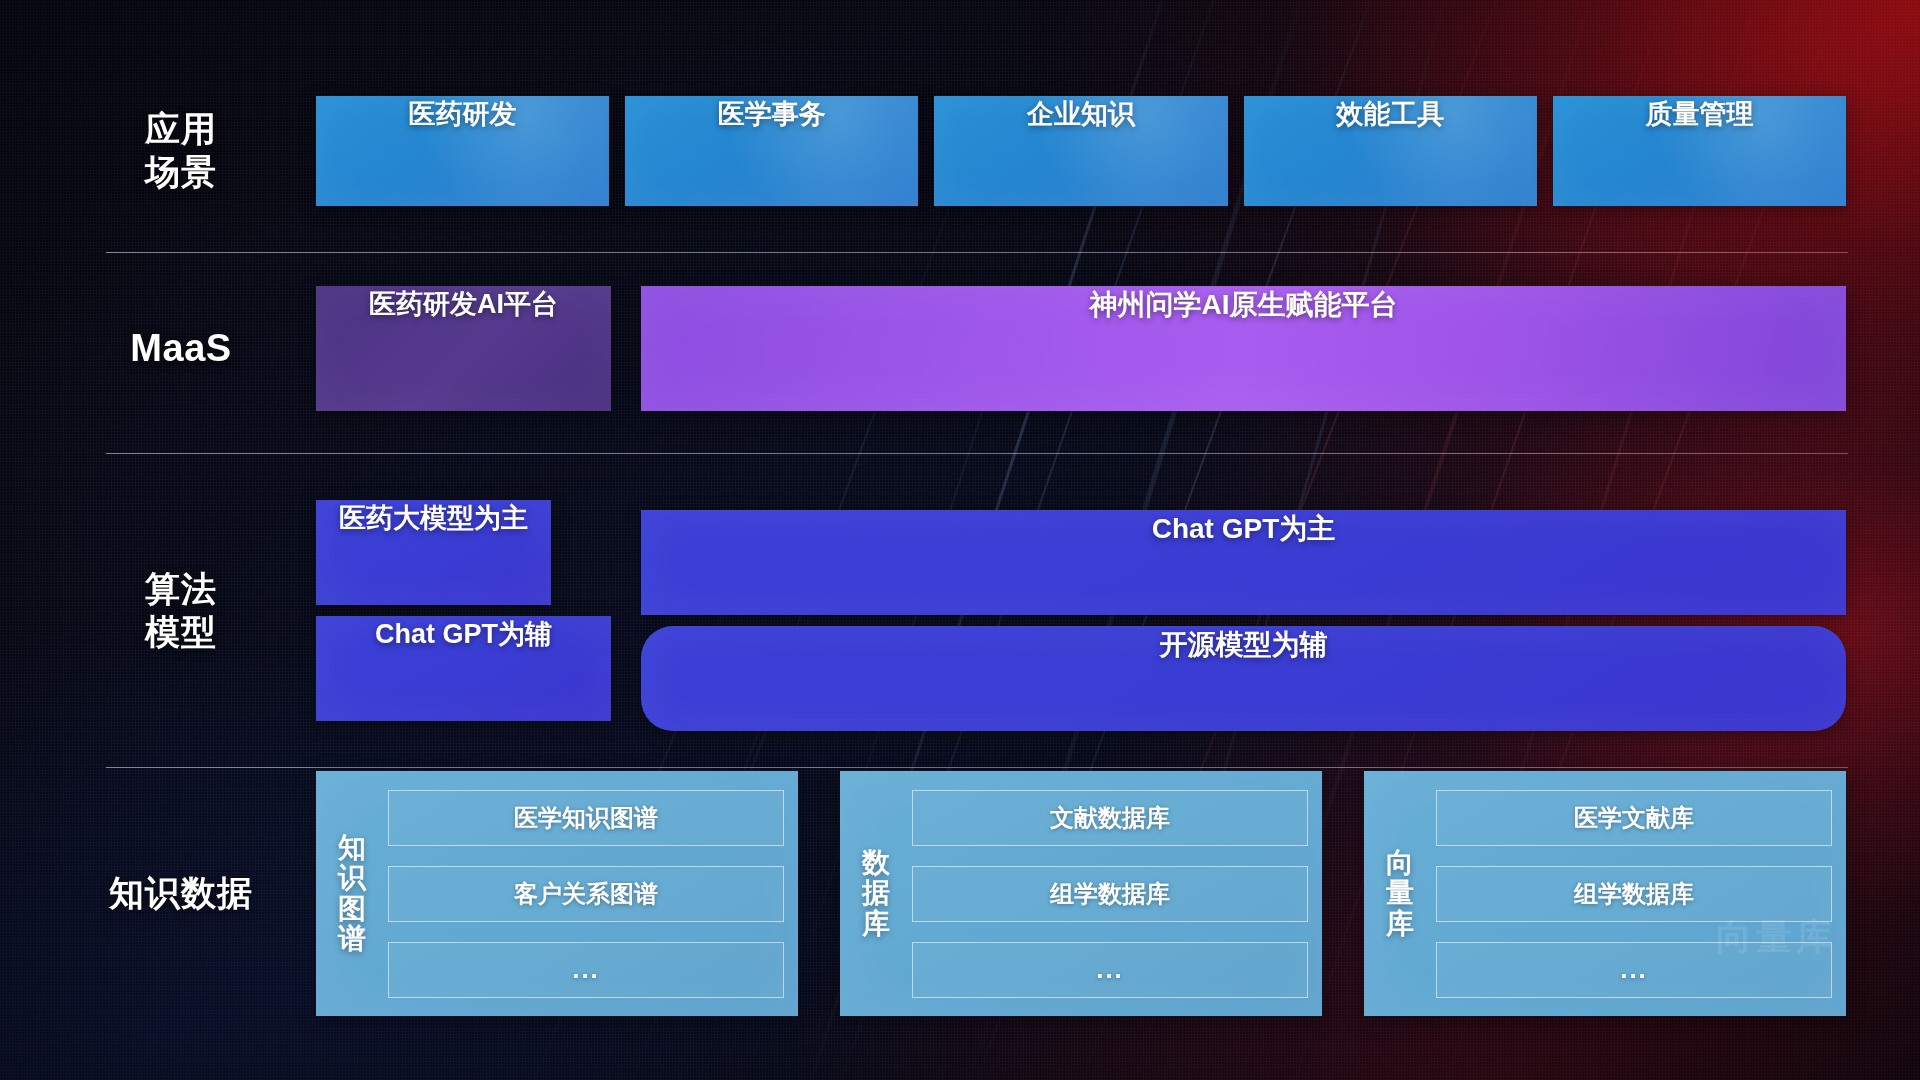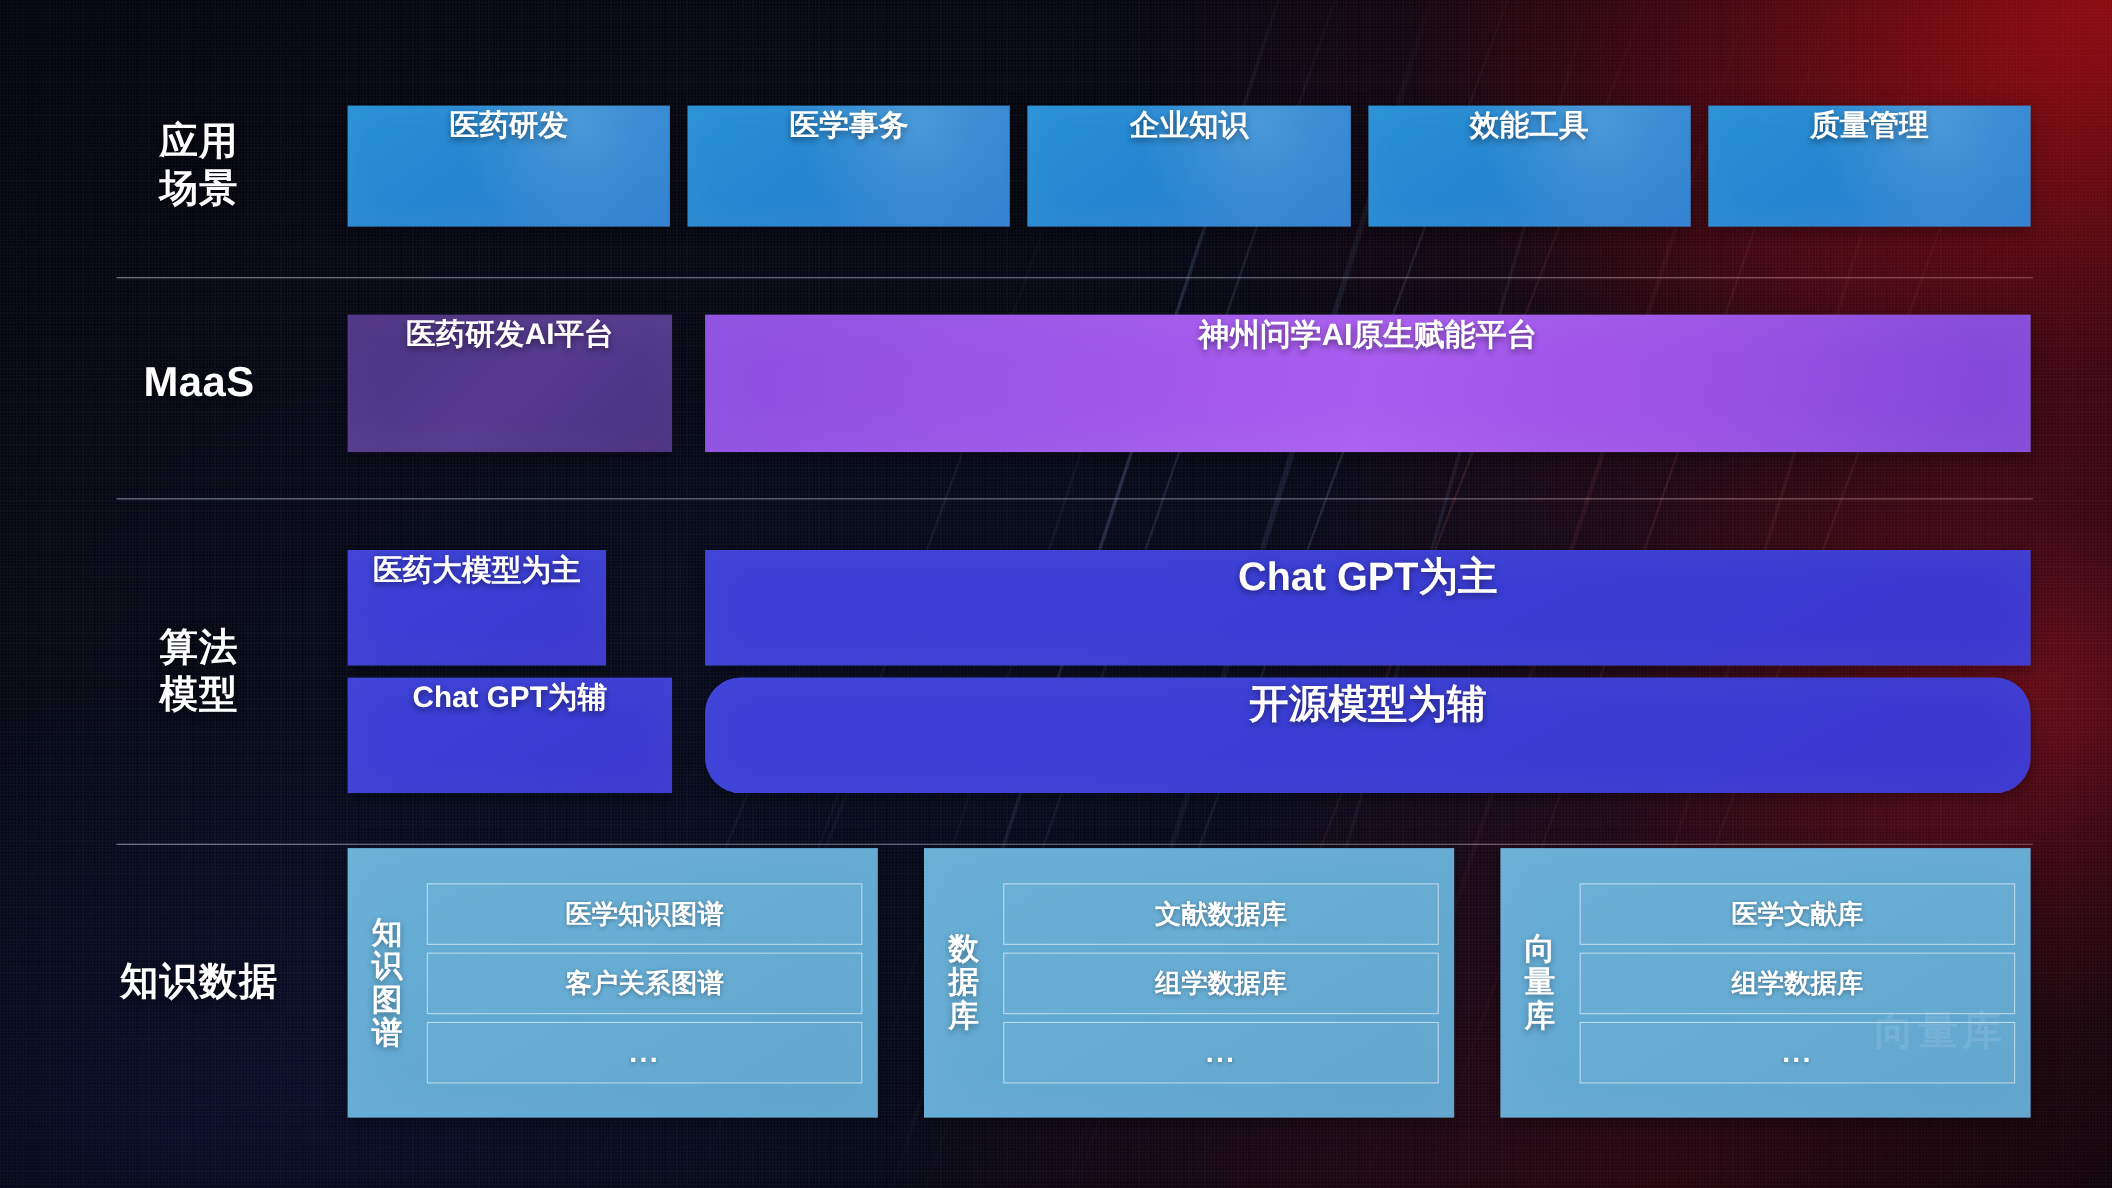--- a/index.html
+++ b/index.html
@@ -93,51 +93,51 @@
     background:linear-gradient(100deg,#8d4de0 0%, #9a55e8 22%, #a95df0 50%, #9b52e6 74%, #8046d8 100%);
     box-shadow:inset 0 0 60px rgba(255,255,255,.07), 0 4px 18px rgba(0,0,0,.35);
   }
 
   
   .algo-box {
     height:105px; font-size:27px;
     background:linear-gradient(150deg,#3b3fd6 0%, #3a3ed4 40%, #3b36cf 100%);
     box-shadow:inset 0 0 50px rgba(255,255,255,.05), 0 4px 16px rgba(0,0,0,.35);
   }
-  .algo-box.wide { font-size:36px; }
+  .algo-box.wide { font-size:28px;margin-top:10px; }
 
   
   .kd-panel {
     position:absolute; height:245px;
     background:linear-gradient(150deg,#68afd6 0%, #62a9d2 50%, #5ea3cd 100%);
     display:flex; align-items:center;
     box-shadow:inset 0 0 60px rgba(255,255,255,.06), 0 4px 18px rgba(0,0,0,.35);
     padding:12px 14px 12px 0;
   }
   .kd-vlabel {
     width:72px; flex:0 0 72px;
     color:#ffffff; font-weight:bold; font-size:28px; line-height:1.08;
     text-align:center;
     display:flex; align-items:center; justify-content:center;
     text-shadow:0 2px 6px rgba(0,0,0,.35);
   }
   .kd-vlabel span { display:block; }
-  .kd-items { flex:1; display:flex; flex-direction:column; justify-content:center; gap:7px; height:100%; }
+  .kd-items { flex:1; display:flex; flex-direction:column; justify-content:center; gap:20px; height:100%; }
   .kd-item {
     height:56px;
     border:1px solid rgba(255,255,255,0.55);
     display:flex; align-items:center; justify-content:center;
     color:#ffffff; font-weight:bold; font-size:24px;
     text-shadow:0 1px 4px rgba(0,0,0,.35);
     background:rgba(255,255,255,0.035);
   }
   .kd-item.ellipsis { font-size:26px; letter-spacing:2px; }
 
   .watermark {
-    position:absolute; right:96px; bottom:118px;
+    position:absolute; right:84px; bottom:118px;
     color:rgba(255,255,255,0.11); font-size:36px; font-weight:bold;
     letter-spacing:4px; pointer-events:none; z-index:6;
   }
 </style>
 </head>
 <body>
 
 <div class="bg bg-base"></div>
 <div class="bg bg-streaks" id="streaks">
     <div class="streak" style="left: 1180px; top: -60px; width: 3px; height: 1250px; opacity: 0.55; transform: rotate(18deg);"></div>

